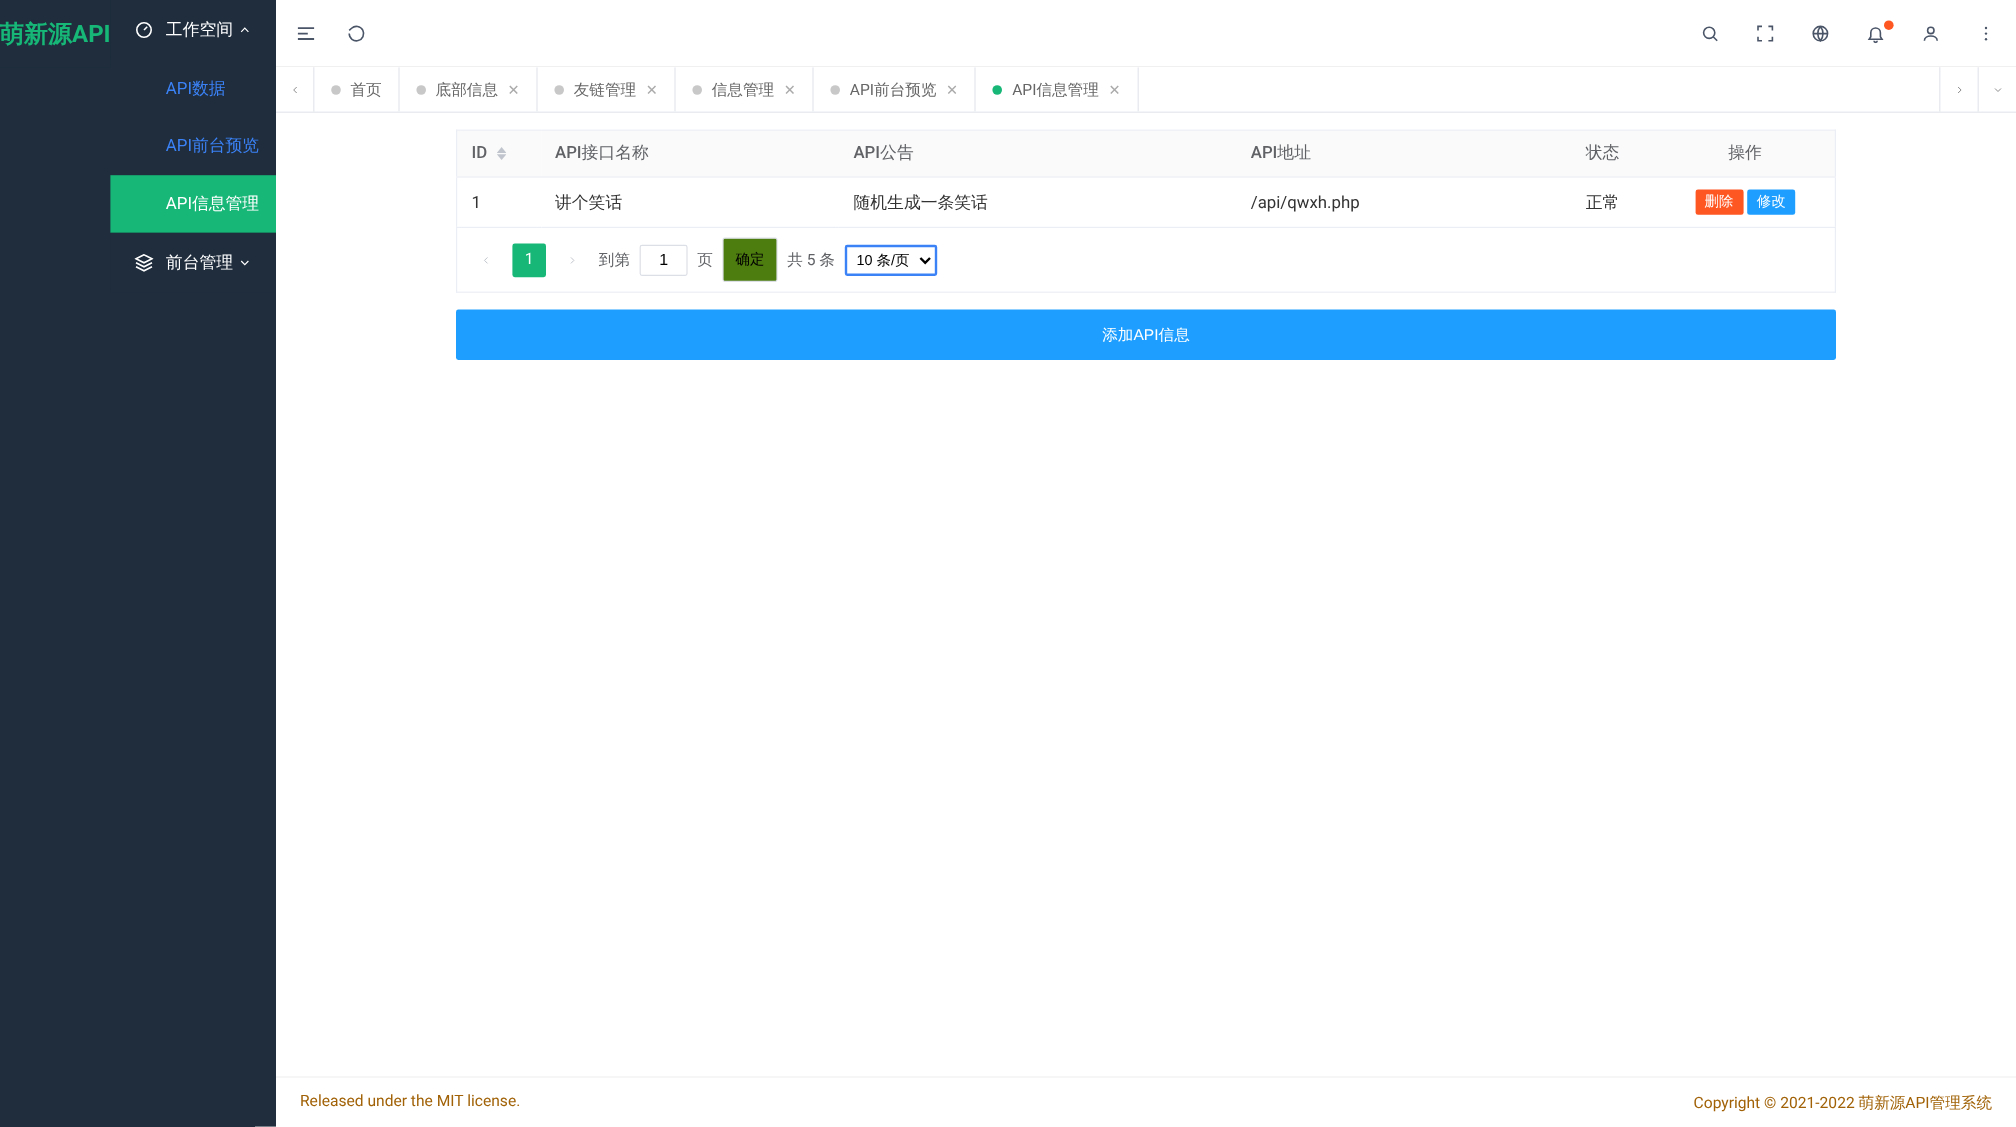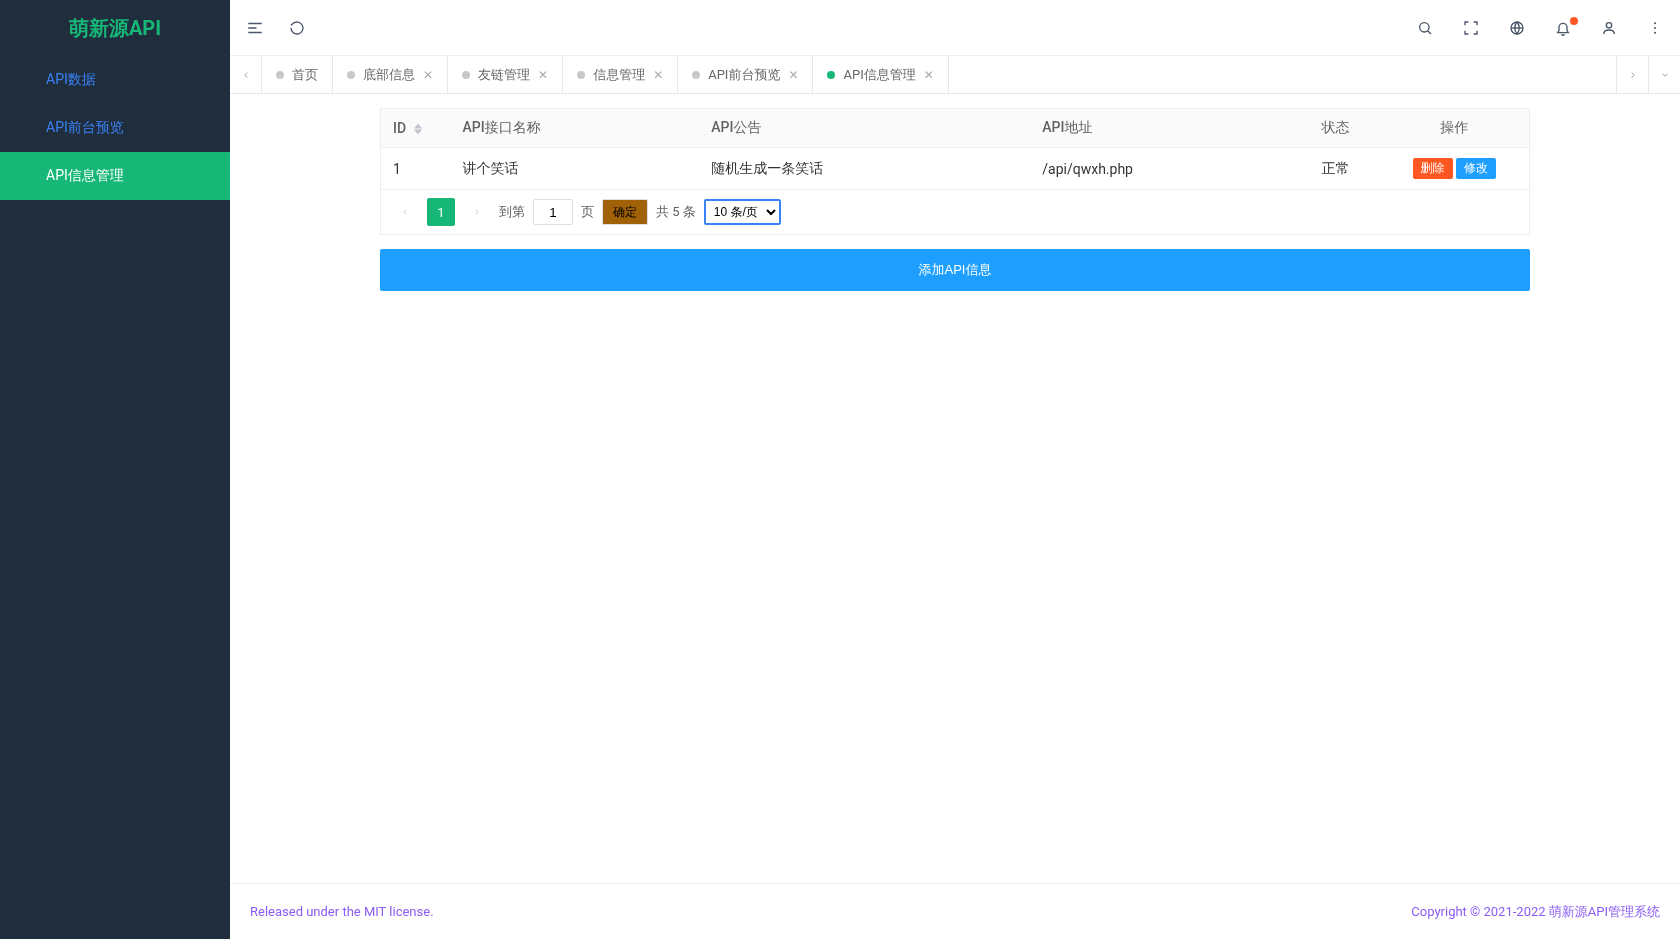--- a/index.html
+++ b/index.html
@@ -1,20 +1,20 @@
 <!DOCTYPE html>
 <html><head>
 <meta charset="utf-8">
 <style>
 * { box-sizing: border-box; margin: 0; padding: 0; }
 body { font-family: -apple-system, BlinkMacSystemFont, "Segoe UI", Roboto, "Helvetica Neue", Arial, sans-serif; font-size: 14px; color: #333; background: #fff; overflow: hidden; }
 .app { display: flex; width: 1680px; height: 939px; }
 
 
-.sidebar { width: 230px; background: #1f2d3d; color: #fff; display: flex; flex-direction: column; flex-shrink: 0; }
+.sidebar { width: 230px; background: #1f2d3d; color: #fff; display: flex; flex-direction: row; flex-shrink: 0; }
 .logo { height: 56px; display: flex; align-items: center; justify-content: center; color: #16b777; font-size: 20px; font-weight: bold; background: #1f2d3d; }
 .menu { flex: 1; }
 .menu-group-title { height: 50px; display: flex; align-items: center; padding: 0 20px; color: #fff; cursor: pointer; background: #1f2d3d; }
 .menu-group-title .icon { margin-right: 10px; width: 16px; }
 .menu-group-title .chevron { margin-left: auto; }
 .menu-item { height: 48px; display: flex; align-items: center; padding-left: 46px; color: #3b82f6; cursor: pointer; }
 .menu-item.active { background: #16b777; color: #fff; }
 
 
 .main { flex: 1; display: flex; flex-direction: column; min-width: 0; }
@@ -54,44 +54,73 @@
 .btn-danger { background: #ff5722; }
 .btn-warn { background: #1e9fff; }
 .btn-primary-block { display: block; width: 100%; background: #1e9fff; color: #fff; text-align: center; padding: 12px; font-size: 13px; border: none; cursor: pointer; border-radius: 2px; margin-top: 14px; }
 
 
 .pagination { display: flex; align-items: center; gap: 8px; padding: 8px 10px; border: 1px solid #ebeef5; border-top: none; font-size: 13px; color: #606266; }
 .pag-btn { width: 28px; height: 28px; display: flex; align-items: center; justify-content: center; cursor: pointer; color: #c0c4cc; border-radius: 2px; }
 .pag-btn.page { color: #606266; }
 .pag-btn.active { background: #16b777; color: #fff; }
 .pag-input { width: 40px; height: 26px; border: 1px solid #dcdfe6; text-align: center; border-radius: 2px; }
-.pag-confirm { height: 26px; padding: 0 10px; border: 1px solid #dcdfe6; background: #a16207; cursor: pointer; border-radius: 2px; font-size: 12px; }
+.pag-confirm { height: 37px; padding: 0 10px; border: 1px solid #dcdfe6; background: #4d7c0f; cursor: pointer; border-radius: 2px; font-size: 12px; }
 .pag-select { height: 26px; border: 2px solid #3b82f6; border-radius: 2px; padding: 0 4px; background: #fff; font-size: 12px; }
 
 
-.footer { height: 56px; border-top: 1px solid #f0f0f0; display: flex; align-items: center; padding: 0 20px; font-size: 13px; color: #8b5cf6; text-align: right; }
+.footer { height: 42px; border-top: 1px solid #f0f0f0; display: flex; align-items: center; padding: 0 20px; font-size: 13px; color: #a16207; text-align: right; }
 .footer .right { margin-left: auto; }
 
 svg { display: block; }
 </style>
 </head>
 <body>
 
 <div class="app">
   <aside class="sidebar">
     <div class="logo">萌新源API</div>
     <nav class="menu">
+      <div class="menu-group-title">
+        <span class="icon">
+          <svg width="16" height="16" viewBox="0 0 24 24" fill="none" stroke="currentColor" stroke-width="2">
+              <circle cx="12" cy="12" r="9"></circle>
+              <path d="M12 12 L16 8"></path>
+            </svg>
+        </span>
+        <span>工作空间</span>
+        <span class="chevron">
+          <svg width="12" height="12" viewBox="0 0 24 24" fill="none" stroke="currentColor" stroke-width="2">
+              <polyline points="6 15 12 9 18 15"></polyline>
+            </svg>
+        </span>
+      </div>
       <div class="menu-item">
         <span>API数据</span>
       </div>
       <div class="menu-item">
         <span>API前台预览</span>
       </div>
       <div class="menu-item active">
         <span>API信息管理</span>
+      </div>
+      <div class="menu-group-title">
+        <span class="icon">
+          <svg width="16" height="16" viewBox="0 0 24 24" fill="none" stroke="currentColor" stroke-width="2">
+              <polygon points="12 2 2 7 12 12 22 7 12 2"></polygon>
+              <polyline points="2 17 12 22 22 17"></polyline>
+              <polyline points="2 12 12 17 22 12"></polyline>
+            </svg>
+        </span>
+        <span>前台管理</span>
+        <span class="chevron">
+          <svg width="12" height="12" viewBox="0 0 24 24" fill="none" stroke="currentColor" stroke-width="2">
+              <polyline points="6 9 12 15 18 9"></polyline>
+            </svg>
+        </span>
       </div>
     </nav>
   </aside>
 
   <div class="main">
 
     <header class="header">
       <div class="left">
         <span class="header-icon">
           <svg width="18" height="18" viewBox="0 0 24 24" fill="none" stroke="currentColor" stroke-width="2">

